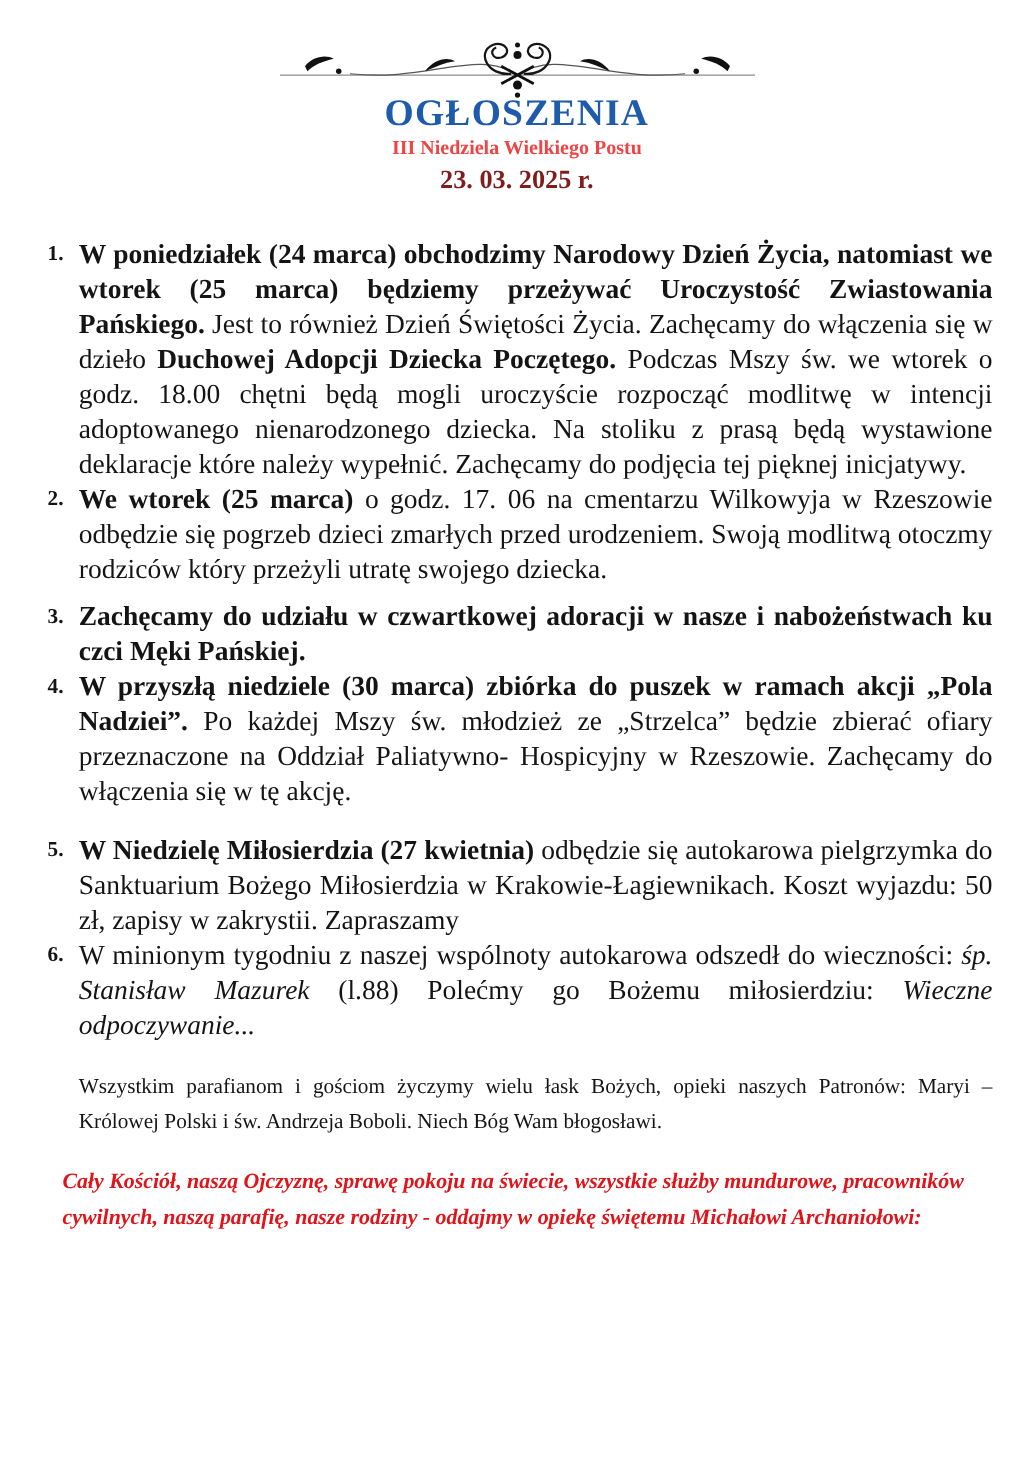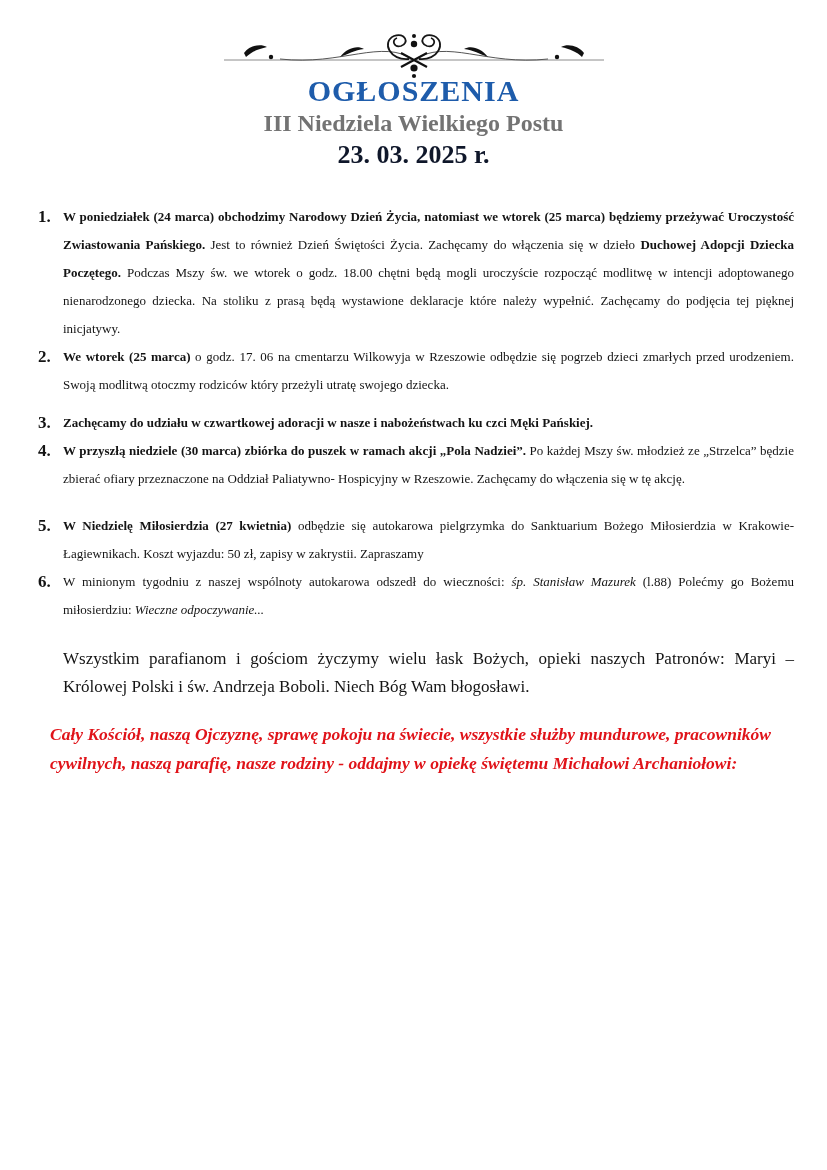--- a/index.html
+++ b/index.html
@@ -13,38 +13,38 @@
   
   .header{text-align:center;padding-top:30px;}
   .ornament{display:block;margin:0 auto;}
   .title{
     margin:-6px 0 2px 0;
     font-size:30px;font-weight:bold;letter-spacing:1px;
     color:#1e5cab;
   }
   .subtitle{
     margin:0 0 3px 0;
-    font-size:24px;font-weight:bold;
-    color:#737373;
+    font-size:16px;font-weight:bold;
+    color:#ef4444;
   }
   .date{
-    font-size:26px;font-weight:bold;
-    color:#0f172a;
+    font-size:21px;font-weight:bold;
+    color:#7f1d1d;
   }
 
   
   .list{margin-top:33px;padding:0 33px 0 38px;}
   .item{position:relative;padding-left:25px;}
   .item .num{
     position:absolute;left:0;top:0;
     font-weight:bold;font-size:17px;line-height:28px;
   }
   .item-text{
     margin:0;text-align:justify;
-    font-size:13px;line-height:28px;
+    font-size:22px;line-height:28px;
     hyphens:none;
   }
   .gap-sm{margin-top:10px;}
   .gap-md{margin-top:19px;}
 
   .run-b{font-weight:bold;}
   .run-i{font-style:italic;}
 
   
   .closing{

